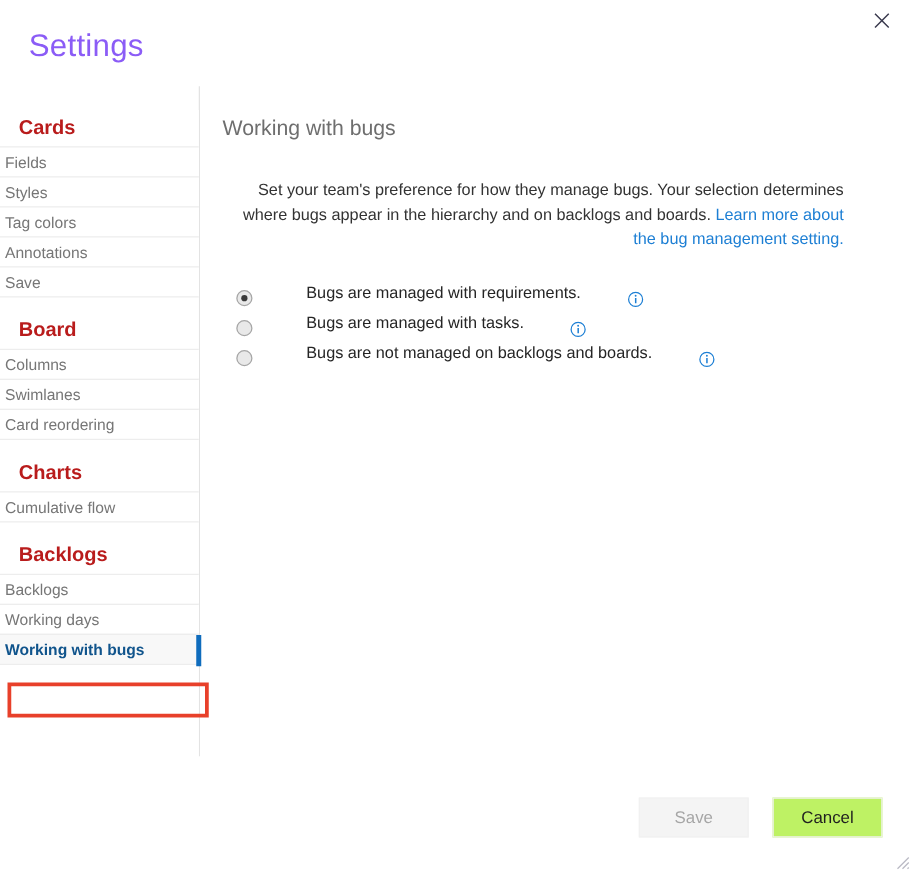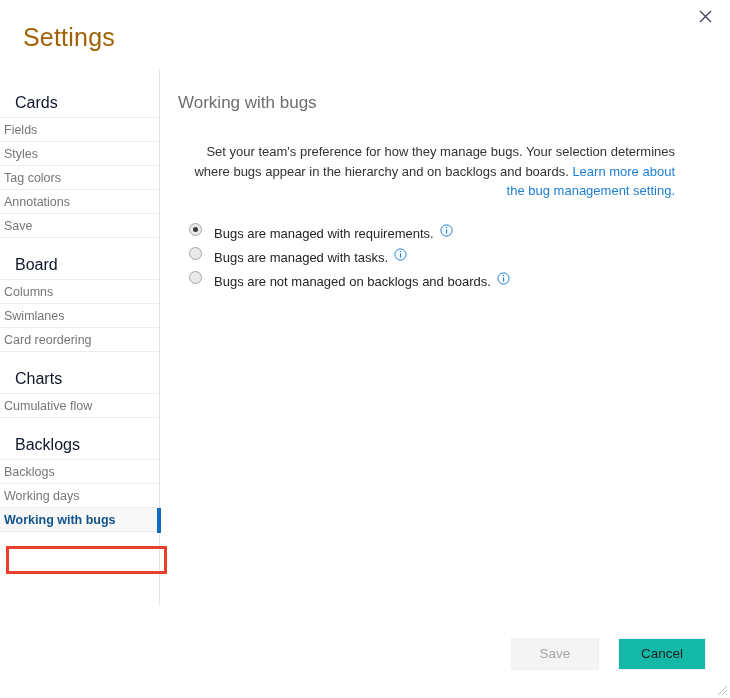--- a/index.html
+++ b/index.html
@@ -16,21 +16,21 @@
     height: 698px;
     background: #ffffff;
   }
 
   
   #page-title {
     position: absolute;
     left: 23px; top: 22px;
     font-size: 25px;
     font-weight: 300;
-    color: #a16207;
+    color: #8b5cf6;
     letter-spacing: 0.2px;
     line-height: 30px;
   }
   #close-button {
     position: absolute;
     right: 10px; top: 4px;
     width: 30px; height: 24px;
     display: flex; align-items: center; justify-content: center;
     cursor: pointer;
     background: transparent;
@@ -48,22 +48,22 @@
     background: #ffffff;
   }
   #sidebar-divider {
     position: absolute;
     left: 159px; top: 69px;
     width: 1px; height: 536px;
     background: #e3e3e3;
   }
   .nav-section-title {
     font-size: 16px;
-    font-weight: 400;
-    color: #0f172a;
+    font-weight: 700;
+    color: #b91c1c;
     padding: 0 0 0 15px;
     height: 30px;
     line-height: 30px;
     white-space: nowrap;
   }
   .nav-section {
     margin-bottom: 12px;
   }
   .nav-item {
     position: relative;
@@ -128,24 +128,25 @@
     cursor: pointer;
   }
 
   
   #radio-group {
     margin-top: 22px;
     margin-left: 11px;
   }
   .radio-row {
     display: flex;
-    align-items: flex-start;
+    align-items: flex-end;
     height: 22px;
     margin-bottom: 2px;
     cursor: pointer;
+    gap: 31px;
   }
   .radio-mark {
     position: relative;
     width: 13px; height: 13px;
     border-radius: 50%;
     background: #e9e9e9;
     border: 1px solid #a6a6a6;
     flex: 0 0 auto;
     margin-right: 12px;
   }
@@ -177,21 +178,21 @@
     position: absolute;
     right: 24px; bottom: 28px;
     display: flex;
     gap: 19px;
   }
   .btn {
     width: 88px;
     height: 32px;
     font-size: 13.5px;
     font-family: "Liberation Sans", sans-serif;
-    background: #14b8a6;
+    background: #bef264;
     border: 1px solid #f1f1f1;
     color: #1f1f1f;
     cursor: pointer;
     padding: 0;
     line-height: 30px;
   }
   .btn.disabled {
     color: #a6a6a6;
     cursor: default;
     background: #f4f4f4;

